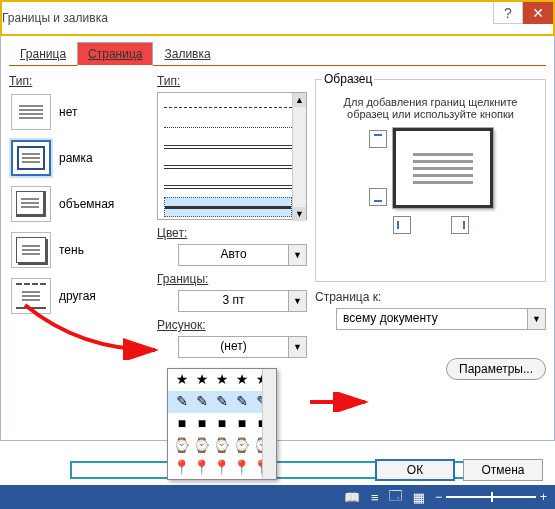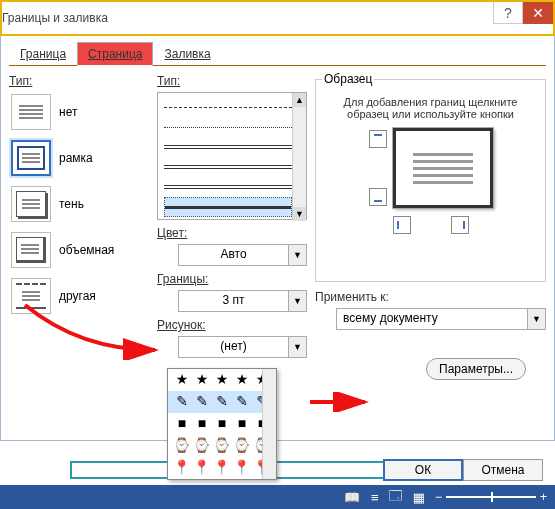--- a/index.html
+++ b/index.html
@@ -53,22 +53,22 @@
   .handle{width:18px; height:18px; border:1px solid #888; background:#fff; position:relative;}
   .handle::after{content:""; position:absolute; background:#3b72c4;}
   .h-top::after{left:4px; right:4px; top:3px; height:2px;}
   .h-bottom::after{left:4px; right:4px; bottom:3px; height:2px;}
   .h-left::after{top:4px; bottom:4px; left:3px; width:2px;}
   .h-right::after{top:4px; bottom:4px; right:3px; width:2px;}
   .row-h{display:flex; gap:40px; justify-content:center; margin-top:8px;}
   .col-h{display:flex; flex-direction:column; gap:40px;}
   .btn { height:22px; padding:2px 12px; border:1px solid #999; background:#f4f4f4; }
   .btn.focus{border:1px solid #2f6fb5; box-shadow:0 0 0 1px #2f6fb5 inset;}
-  .footer{position:absolute; right:12px; bottom:28px; display:flex; }
-  .params{position:absolute; right:28px; bottom:60px;border-radius:11px;}
+  .footer{position:absolute; right:12px; bottom:28px; display:flex; gap:8px;}
+  .params{position:absolute; right:8px; bottom:60px;border-radius:11px;}
   .arrow-red1{position:absolute; left:20px; top:300px; width:140px; height:60px; pointer-events:none;}
   .arrow-red2{position:absolute; left:310px; top:392px; width:60px; height:20px; pointer-events:none;}
   .dropdown-popup{position:absolute; left:167px; top:368px; width:110px; background:#fff; border:1px solid #888; z-index:5; box-shadow:2px 2px 4px rgba(0,0,0,.3);}
   .dd-row{display:flex; gap:2px; padding:2px; justify-content:center;}
   .dd-row.sel{background:#cde6ff;}
   .dd-icon{width:18px; height:18px; font-size:14px; text-align:center;}
   .dd-scroll{position:absolute; right:0; top:0; bottom:0; width:14px; background:#eee; border-left:1px solid #ccc;}
   .statusbar{position:absolute; left:0; right:0; bottom:0; height:24px; background:#2b579a; display:flex; align-items:center; justify-content:flex-end; gap:10px; padding:0 8px;}
   .sb-icon{color:#fff; font-size:13px;}
   .zoom{display:flex; align-items:center; gap:4px; color:#fff;}
@@ -113,37 +113,37 @@
             <div class="ti-frame">
               <div></div>
               <div></div>
               <div></div>
             </div>
           </div>
         <span>рамка</span>
       </div>
       <div class="type-item">
         <div class="type-icon">
+            <div class="ti-3d">
+              <div></div>
+              <div></div>
+              <div></div>
+            </div>
+          </div>
+        <span>объемная</span>
+      </div>
+      <div class="type-item">
+        <div class="type-icon">
             <div class="ti-shadow">
               <div></div>
               <div></div>
               <div></div>
             </div>
           </div>
         <span>тень</span>
-      </div>
-      <div class="type-item">
-        <div class="type-icon">
-            <div class="ti-3d">
-              <div></div>
-              <div></div>
-              <div></div>
-            </div>
-          </div>
-        <span>объемная</span>
       </div>
       <div class="type-item">
         <div class="type-icon">
             <div class="ti-other">
               <div></div>
               <div></div>
               <div></div>
             </div>
           </div>
         <span>другая</span>
@@ -213,21 +213,21 @@
               <div></div>
               <div></div>
           </div>
         </div>
         <div class="row-h">
           <div class="handle h-left"></div>
           <div class="handle h-right"></div>
         </div>
       </fieldset>
 
-      <div class="label" style="margin-top:8px">Применить к:</div>
+      <div class="label" style="margin-top:8px">Страница к:</div>
       <div class="combo">
         <div class="cbody" style="text-align:left">всему документу</div>
         <div class="cbtn">▼</div>
       </div>
     </div>
   </div>
 
   <button class="btn params">Параметры...</button>
 </div>
 

